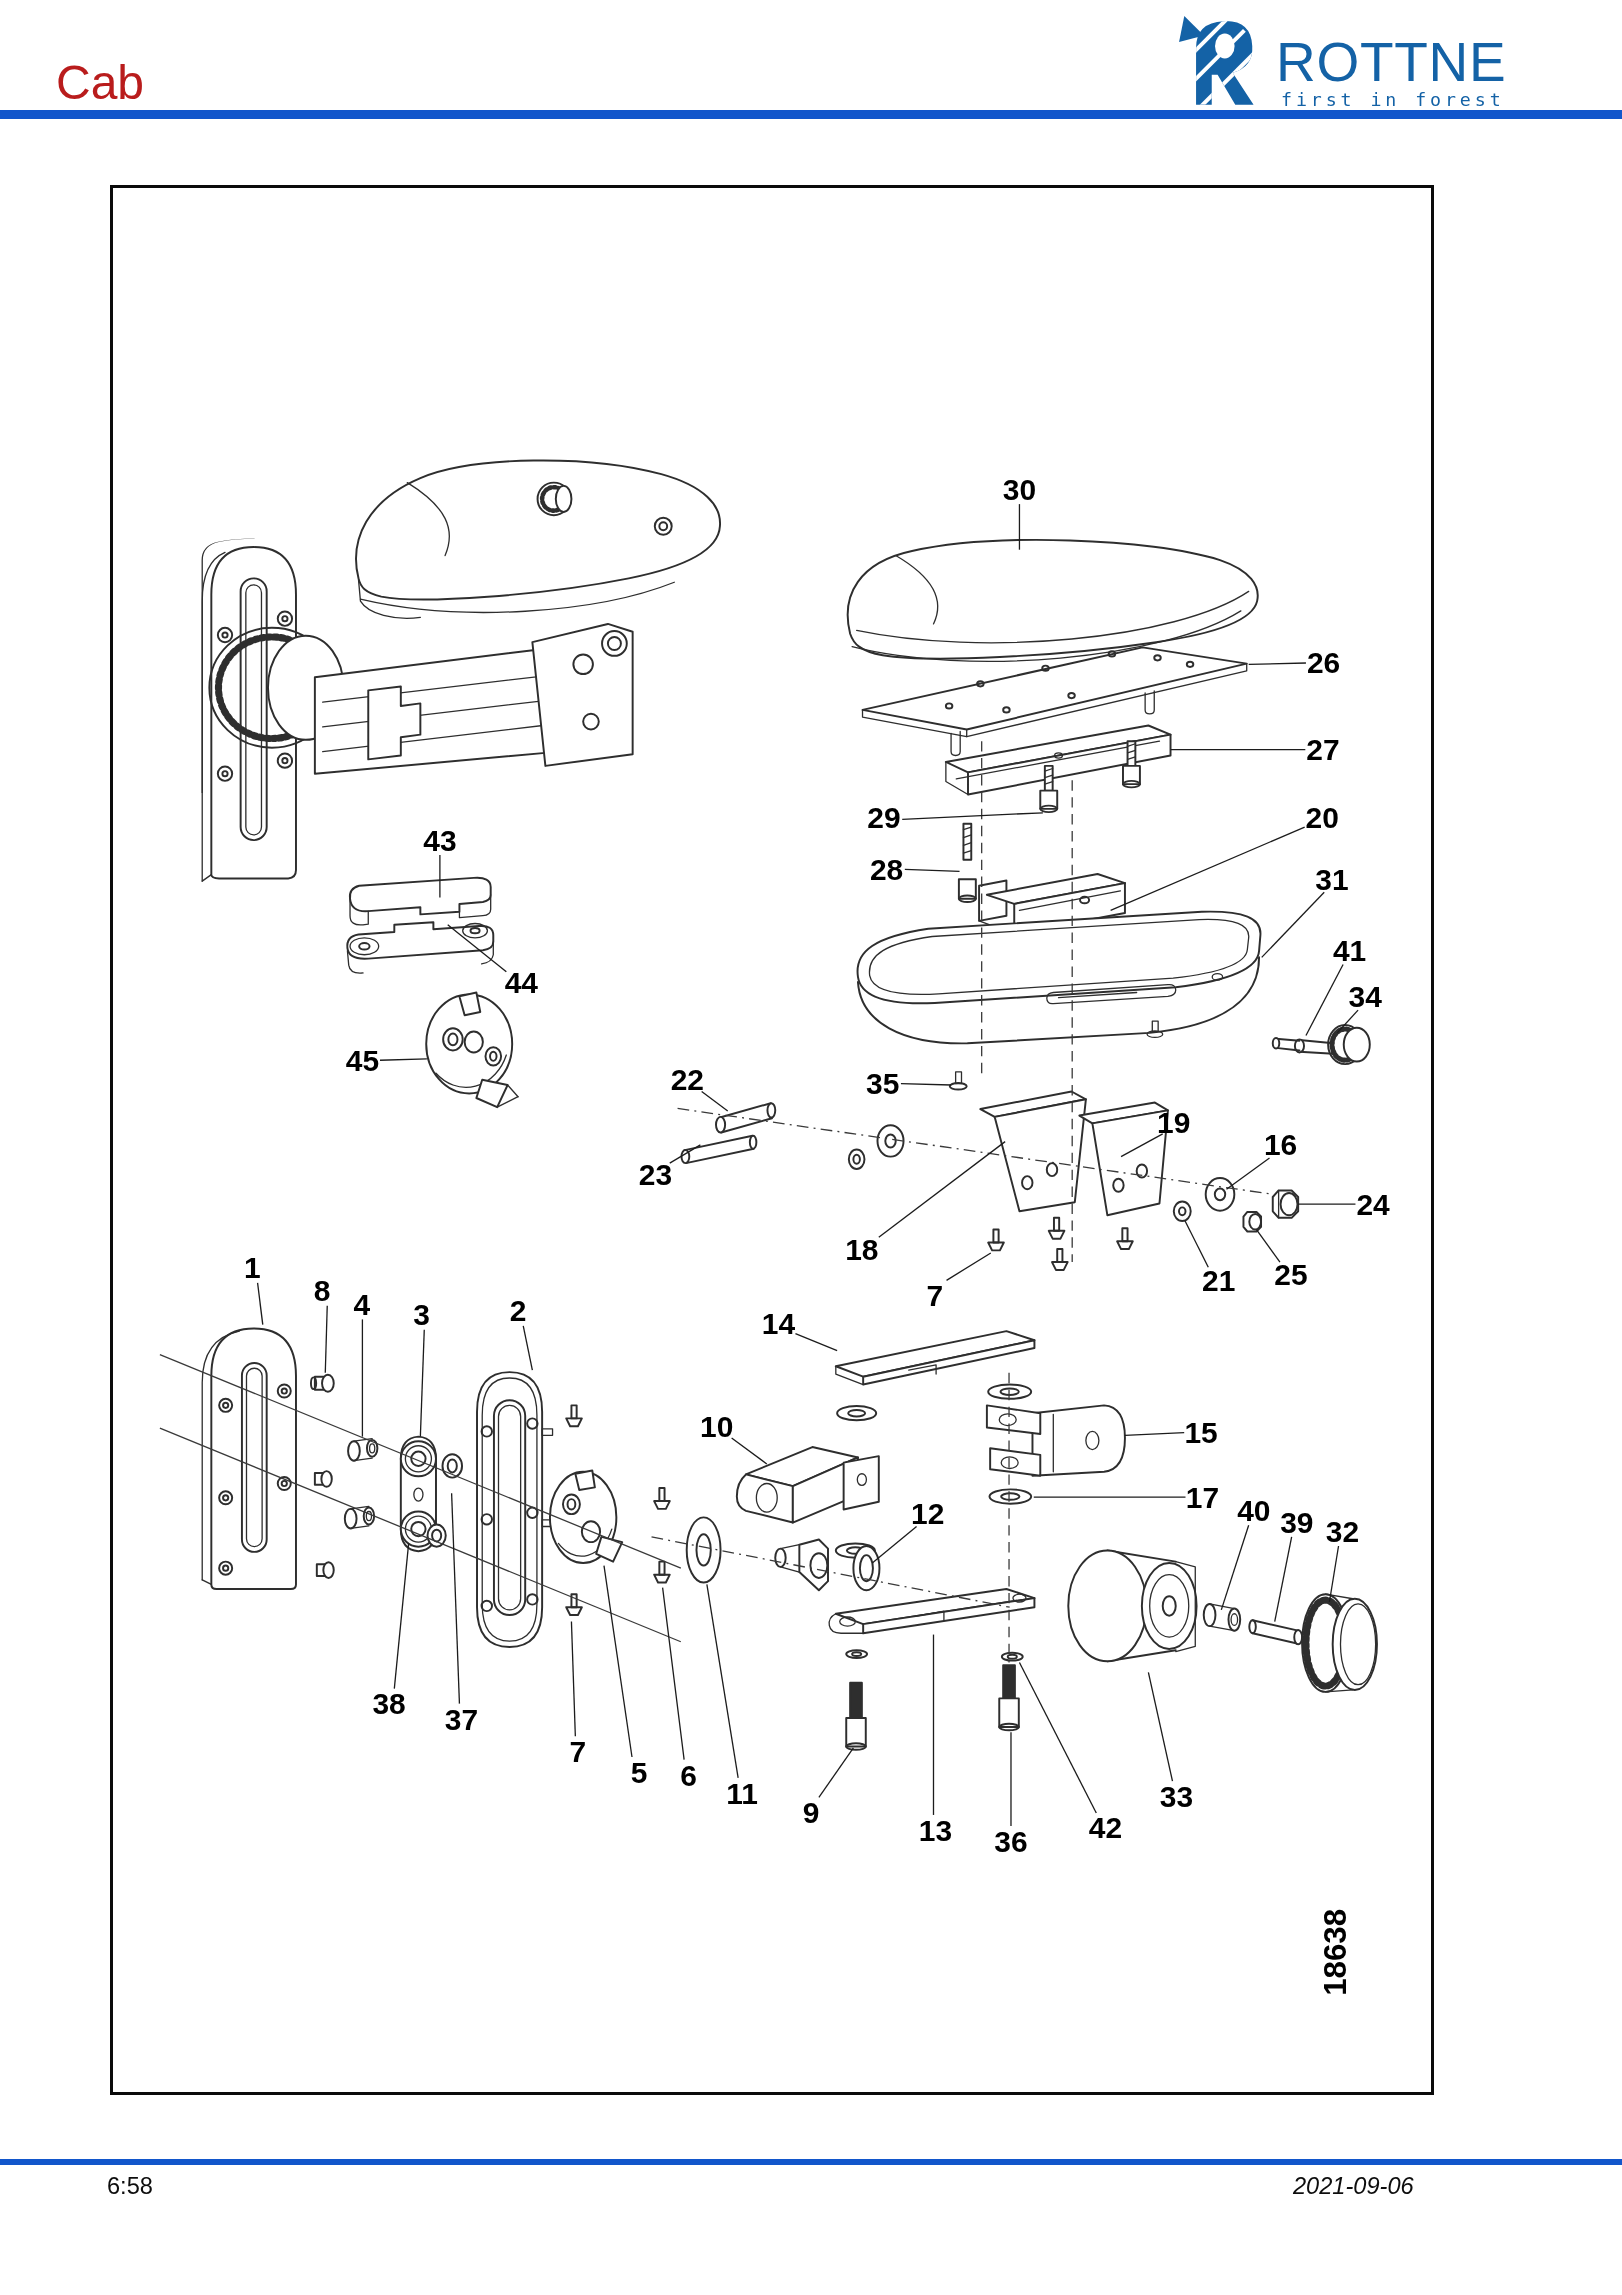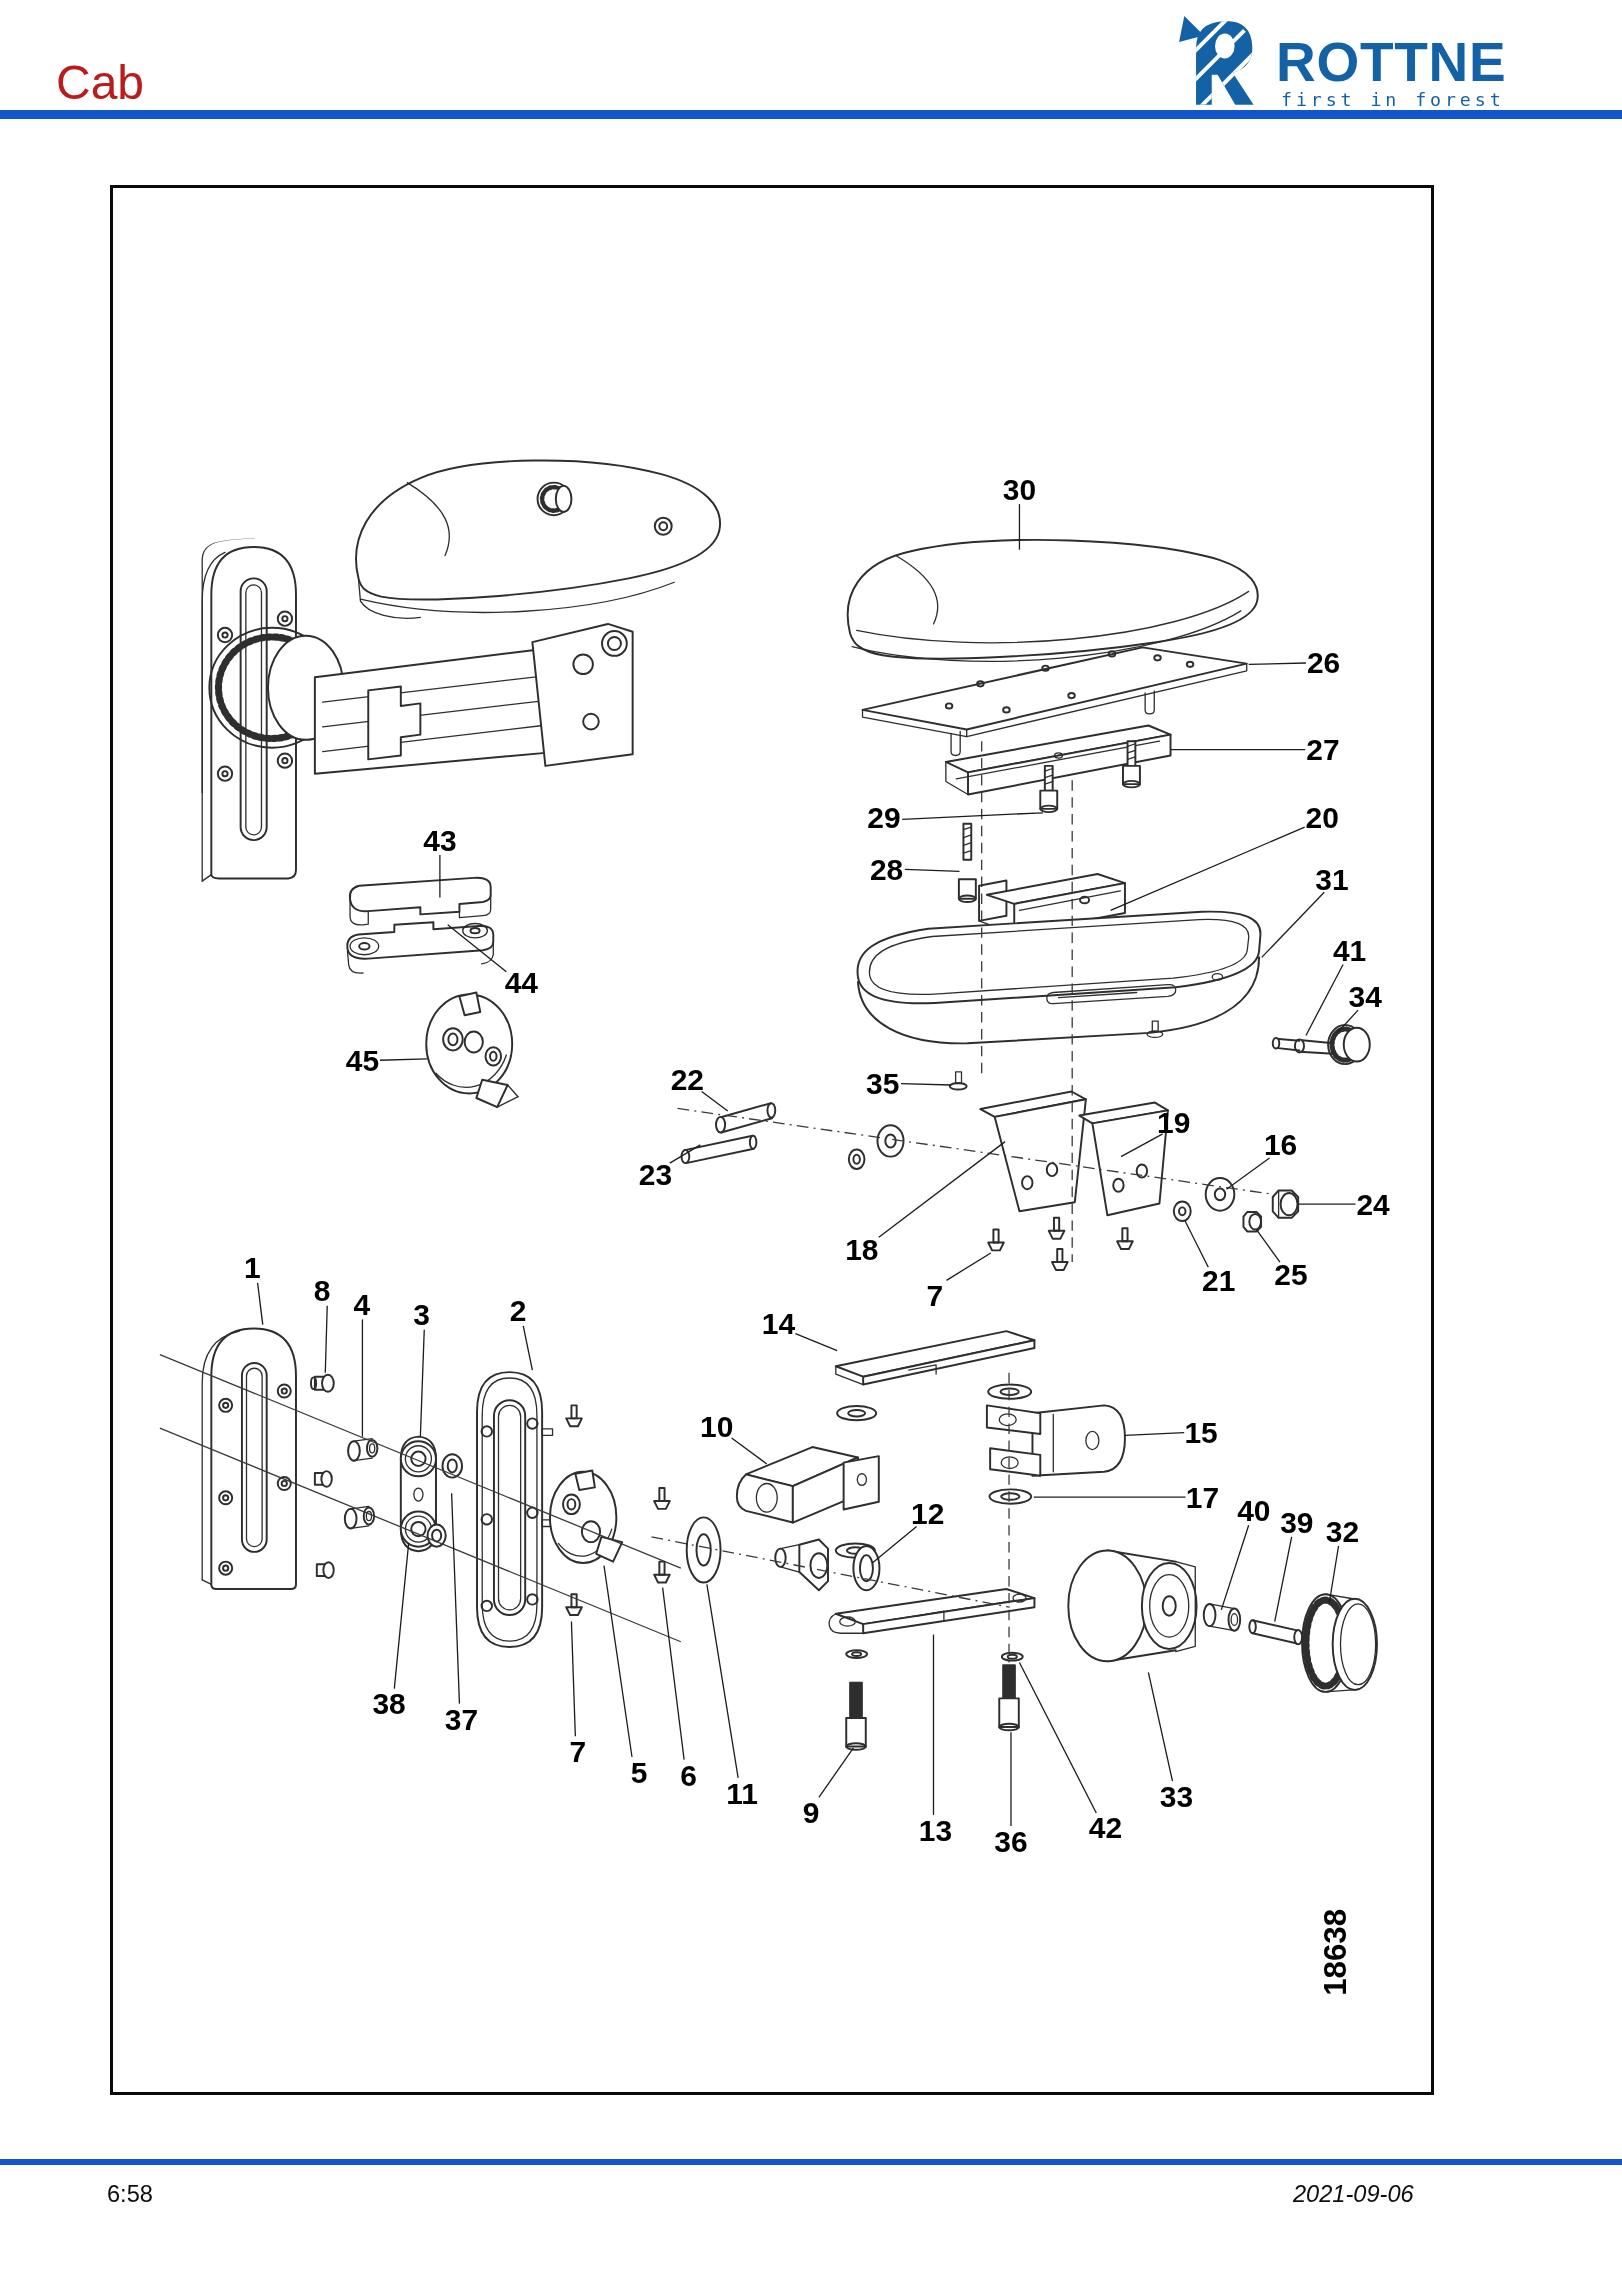--- a/index.html
+++ b/index.html
@@ -3,25 +3,25 @@
 <meta charset="utf-8">
 <style>
   html,body{margin:0;padding:0;background:#ffffff;}
   body{width:1622px;height:2295px;position:relative;font-family:"Liberation Sans",sans-serif;}
   .page-heading{position:absolute;left:56px;top:55px;font-size:48px;color:#b91c1c;}
   .rule{position:absolute;left:0;width:1622px;background:#1256CB;}
   .rule-top{top:110px;height:9.2px;}
   .rule-bottom{top:2159px;height:5.9px;}
   .logo{position:absolute;left:1171px;top:11.8px;width:347px;height:98px;}
   .logo-mark{position:absolute;left:0;top:0;}
-  .logo-word{position:absolute;left:105px;top:18.3px;font-size:55px;font-weight:bold;letter-spacing:0.7px;color:#1462A6;}
+  .logo-word{position:absolute;left:105px;top:18.3px;font-size:55px;font-weight:normal;letter-spacing:0.7px;color:#1462A6;}
   .logo-tag{position:absolute;left:110px;top:77px;width:236px;text-align:left;font-family:"DejaVu Sans Mono",monospace;font-size:18.3px;letter-spacing:3.9px;color:#1462A6;}
   .diagram-frame{position:absolute;left:110px;top:185px;width:1324px;height:1910px;border:3.3px solid #0a0a0a;box-sizing:border-box;background:#fff;}
   .diagram-frame svg{position:absolute;left:0;top:0;width:100%;height:100%;}
-  .footer-row{position:absolute;top:2173px;left:0;width:1622px;height:33px;color:#0d0d0d;font-size:23.6px;margin-top:8px;}
+  .footer-row{position:absolute;top:2173px;left:0;width:1622px;height:33px;color:#0d0d0d;font-size:23.6px;}
   .footer-ref{position:absolute;left:107px;top:0;}
   .footer-title{position:absolute;left:237px;top:0;}
   .footer-date{position:absolute;left:1293px;top:0;font-style:italic;}
   
   .part{stroke:#2e2e2e;stroke-width:3;fill:none;stroke-linejoin:round;stroke-linecap:round;}
   .part .thin{stroke-width:2;}
   .part .fillw{fill:#ffffff;}
   .knurl{stroke:#2e2e2e;fill:none;stroke-width:11;stroke-dasharray:4 6;}
   .leader{stroke:#1c1c1c;stroke-width:2;fill:none;}
   .plabel{font-family:"Liberation Sans",sans-serif;font-size:46px;font-weight:bold;fill:#000;text-anchor:middle;dominant-baseline:central;}

